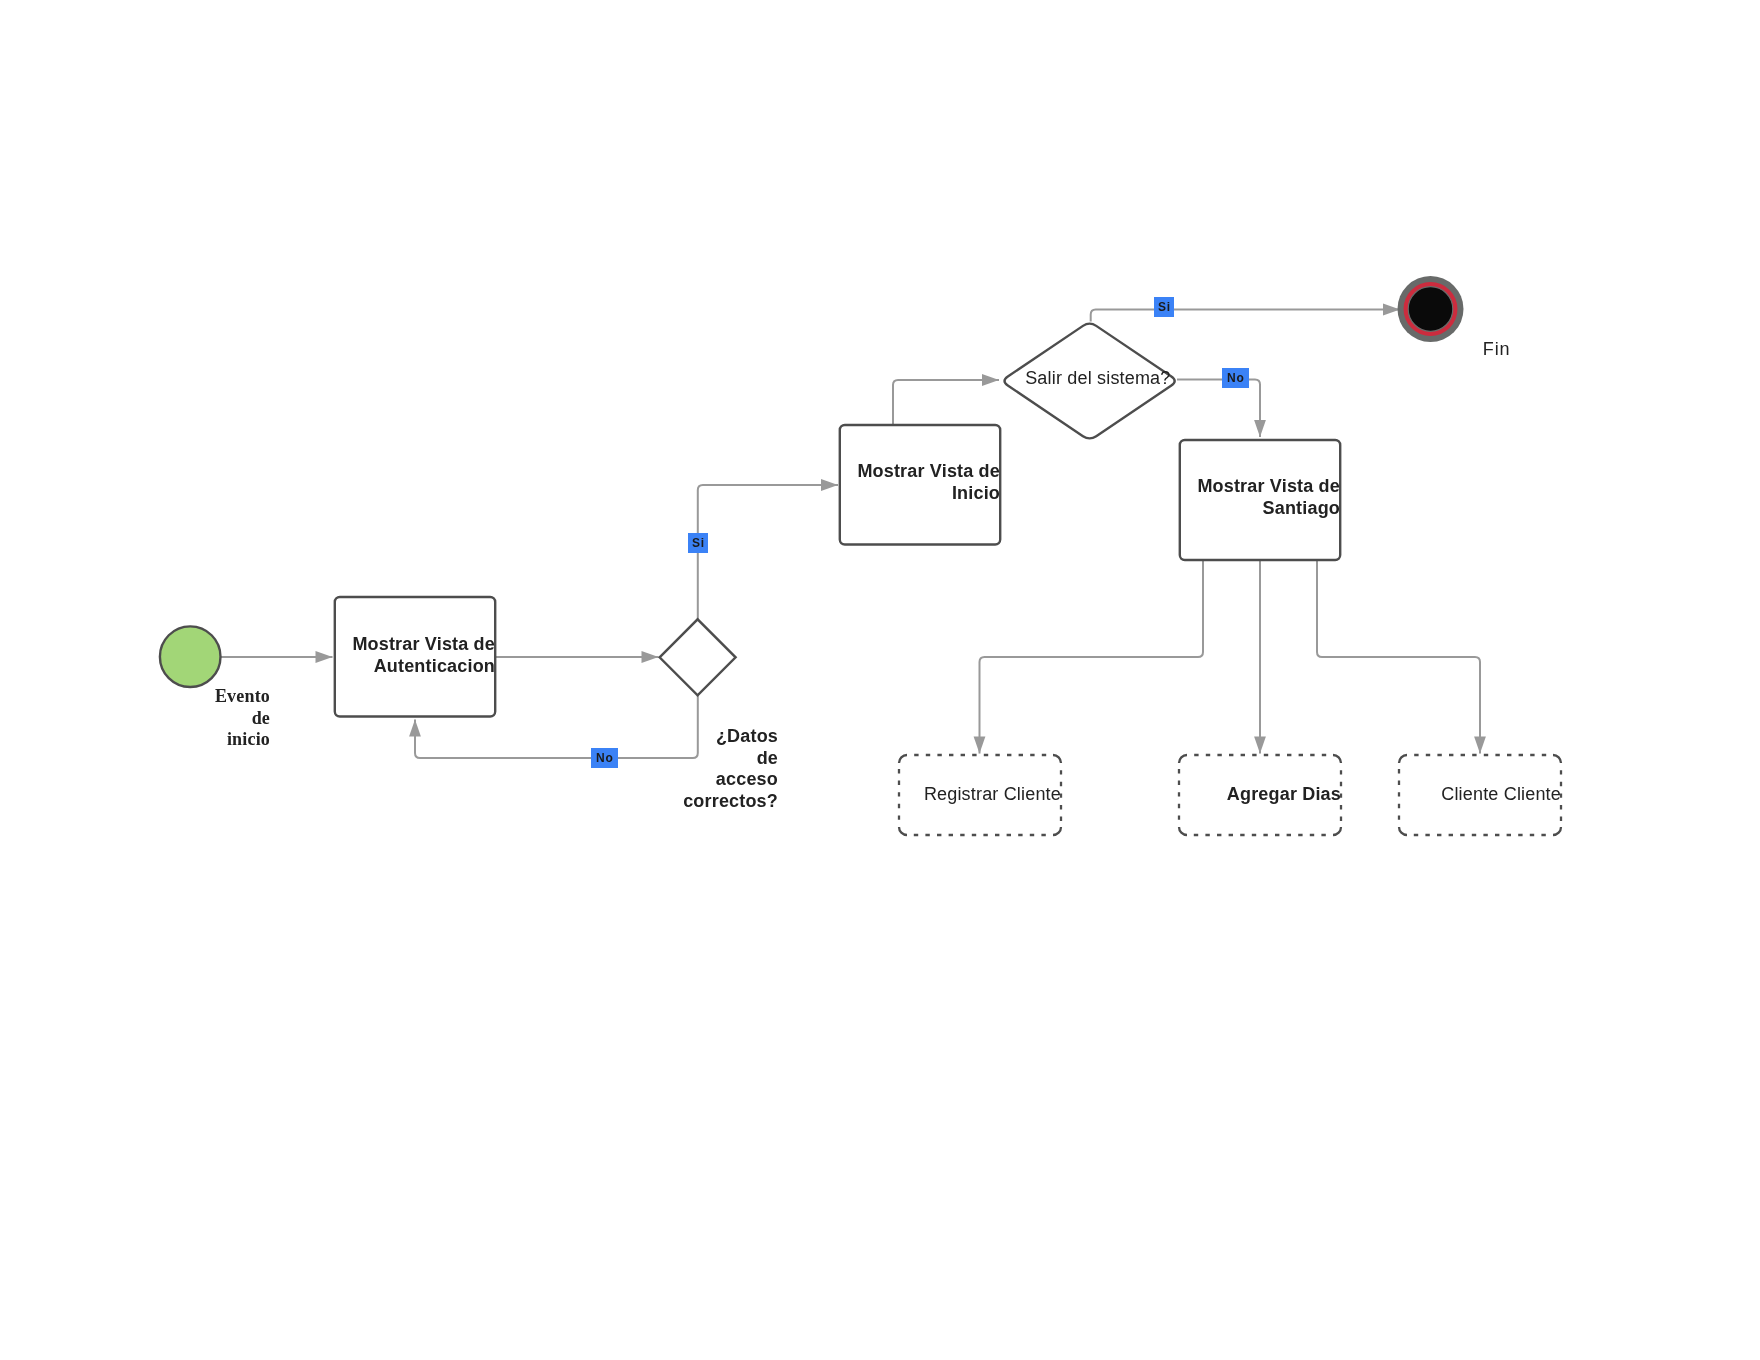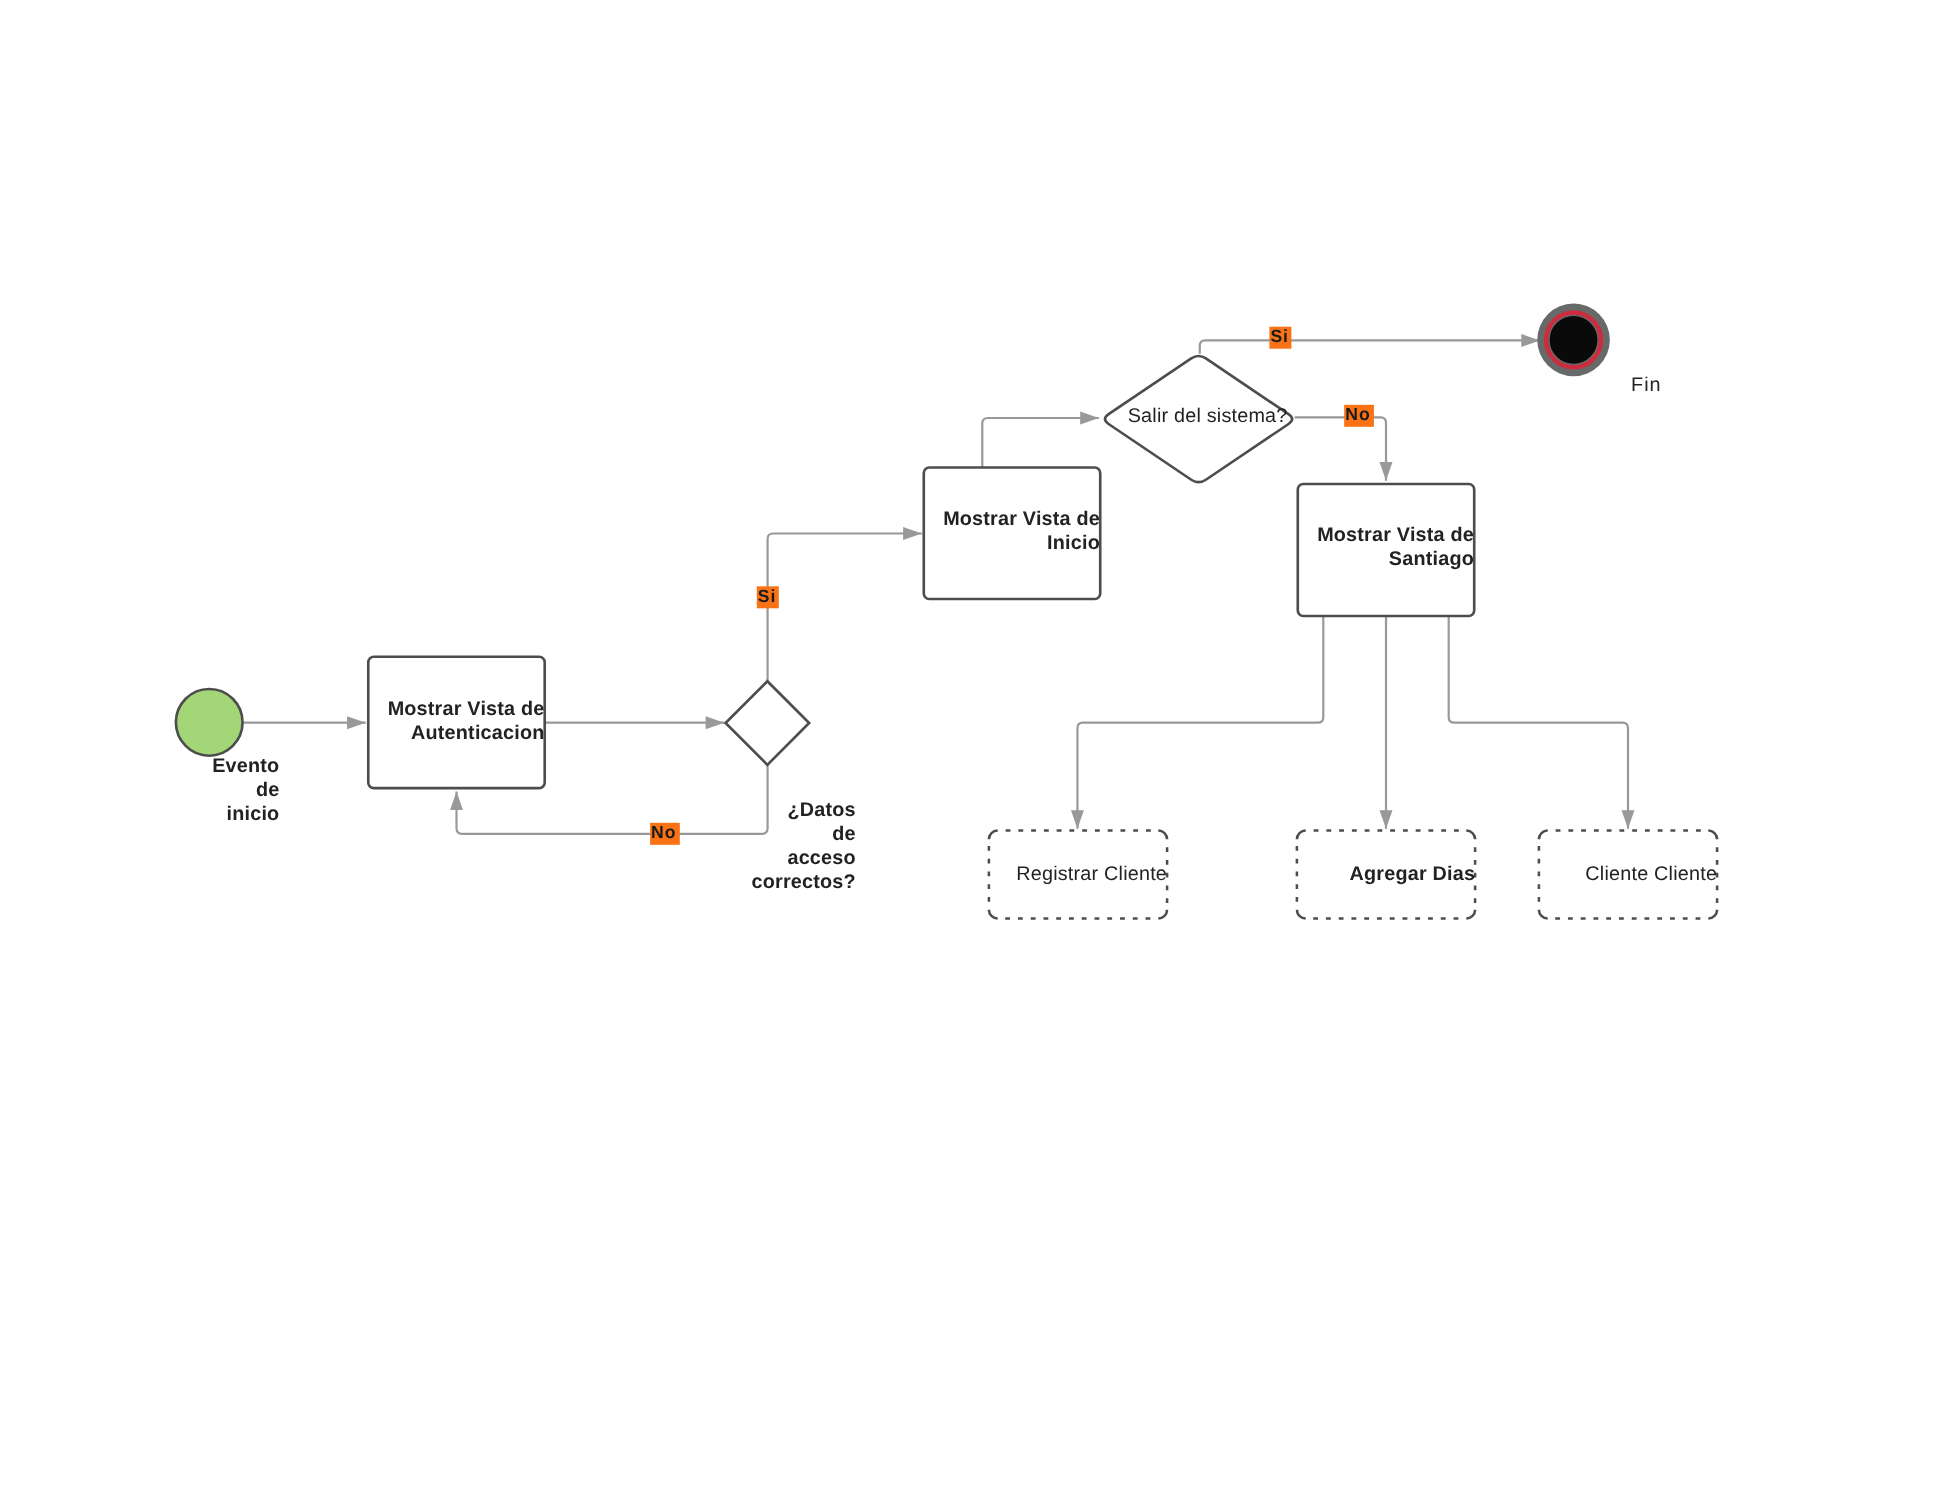--- a/index.html
+++ b/index.html
@@ -16,22 +16,22 @@
   .hdr-meta .sep{display:inline-block;padding:0 22px;}
   .hdr-rule{position:absolute;left:31px;top:79px;width:1697px;height:2px;background:#8f8f8f;}
   
   .canvas{position:absolute;left:0;top:0;width:1760px;height:1360px;}
   svg{display:block;}
 
   
   .lbl{position:absolute;text-align:right;color:#222222;line-height:21.5px;
        font-size:18px;font-weight:bold;white-space:pre;letter-spacing:0.18px;}
   .lbl-plain{font-weight:normal;font-size:18px;color:#222222;}
-  .flowlbl{position:absolute;font-size:16px;font-weight:bold;color:#1a1a1a;
-           background:#f97316;line-height:20px;letter-spacing:0.9px;text-indent:0.9px;}
+  .flowlbl{position:absolute;font-size:12px;font-weight:bold;color:#1a1a1a;
+           background:#3b82f6;text-align:center;line-height:20px;letter-spacing:0.9px;text-indent:0.9px;}
 
 </style>
 </head>
 <body>
 
 <div class="page">
 
 
   <div class="canvas">
     <svg width="1760" height="1360" viewBox="0 0 1760 1360">
@@ -68,21 +68,21 @@
       <circle cx="1430.5" cy="309" r="22.3" fill="#0a0a0a" stroke="#686a69" stroke-width="1.2"></circle>
 
       <path d="M899 763 A8 8 0 0 1 907 755 M1053 755 A8 8 0 0 1 1061 763 M1061 827 A8 8 0 0 1 1053 835 M907 835 A8 8 0 0 1 899 827" fill="none" stroke="#4d4d4d" stroke-width="2.3" stroke-linecap="butt"></path>
       <path d="M907 755 H1053 M1061 763 V827 M1053 835 H907 M899 827 V763" fill="none" stroke="#4d4d4d" stroke-width="2.3" stroke-dasharray="4.4 7.2" stroke-dashoffset="-7.2" stroke-linecap="butt"></path>
       <path d="M1179 763 A8 8 0 0 1 1187 755 M1333 755 A8 8 0 0 1 1341 763 M1341 827 A8 8 0 0 1 1333 835 M1187 835 A8 8 0 0 1 1179 827" fill="none" stroke="#4d4d4d" stroke-width="2.3" stroke-linecap="butt"></path>
       <path d="M1187 755 H1333 M1341 763 V827 M1333 835 H1187 M1179 827 V763" fill="none" stroke="#4d4d4d" stroke-width="2.3" stroke-dasharray="4.4 7.2" stroke-dashoffset="-7.2" stroke-linecap="butt"></path>
       <path d="M1399 763 A8 8 0 0 1 1407 755 M1553 755 A8 8 0 0 1 1561 763 M1561 827 A8 8 0 0 1 1553 835 M1407 835 A8 8 0 0 1 1399 827" fill="none" stroke="#4d4d4d" stroke-width="2.3" stroke-linecap="butt"></path>
       <path d="M1407 755 H1553 M1561 763 V827 M1553 835 H1407 M1399 827 V763" fill="none" stroke="#4d4d4d" stroke-width="2.3" stroke-dasharray="4.4 7.2" stroke-dashoffset="-7.2" stroke-linecap="butt"></path>
     </svg>
 
-    <div class="lbl" style="left:94px;top:686px;width:160px;"><span>Evento</span><br><span>de</span><br><span>inicio</span></div>
+    <div class="lbl" style="left:110px;top:686px;width:160px;font-family:Liberation Serif, serif;"><span>Evento</span><br><span>de</span><br><span>inicio</span></div>
 
     <div class="lbl" style="left:335px;top:634px;width:160px;"><span>Mostrar Vista de</span><br><span>Autenticacion</span></div>
 
     <div class="lbl" style="left:840px;top:461px;width:160px;"><span>Mostrar Vista de</span><br><span>Inicio</span></div>
 
     <div class="lbl" style="left:1180px;top:476px;width:160px;"><span>Mostrar Vista de</span><br><span>Santiago</span></div>
 
     <div class="lbl" style="left:618px;top:726px;width:160px;"><span>¿Datos</span><br><span>de</span><br><span>acceso</span><br><span>correctos?</span></div>
 
     <div class="lbl lbl-plain" style="left:1009.5px;top:367.5px;width:161px;font-weight:normal;">Salir del sistema?</div>

